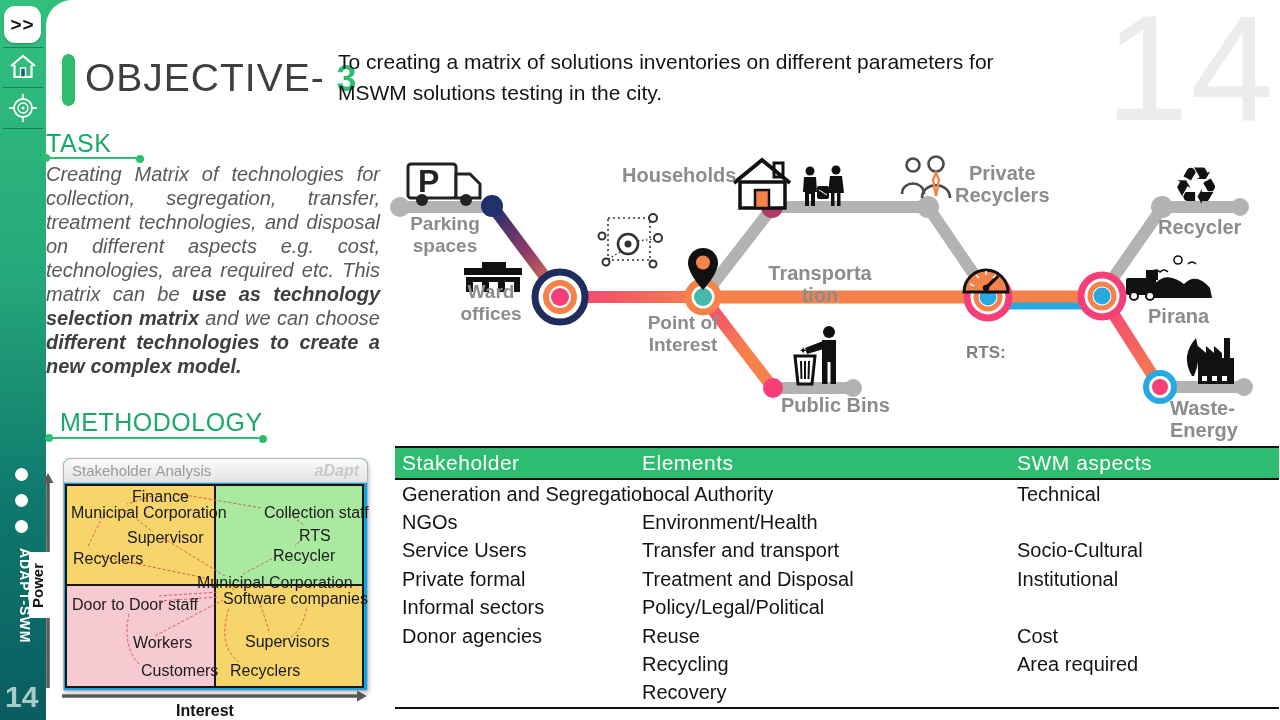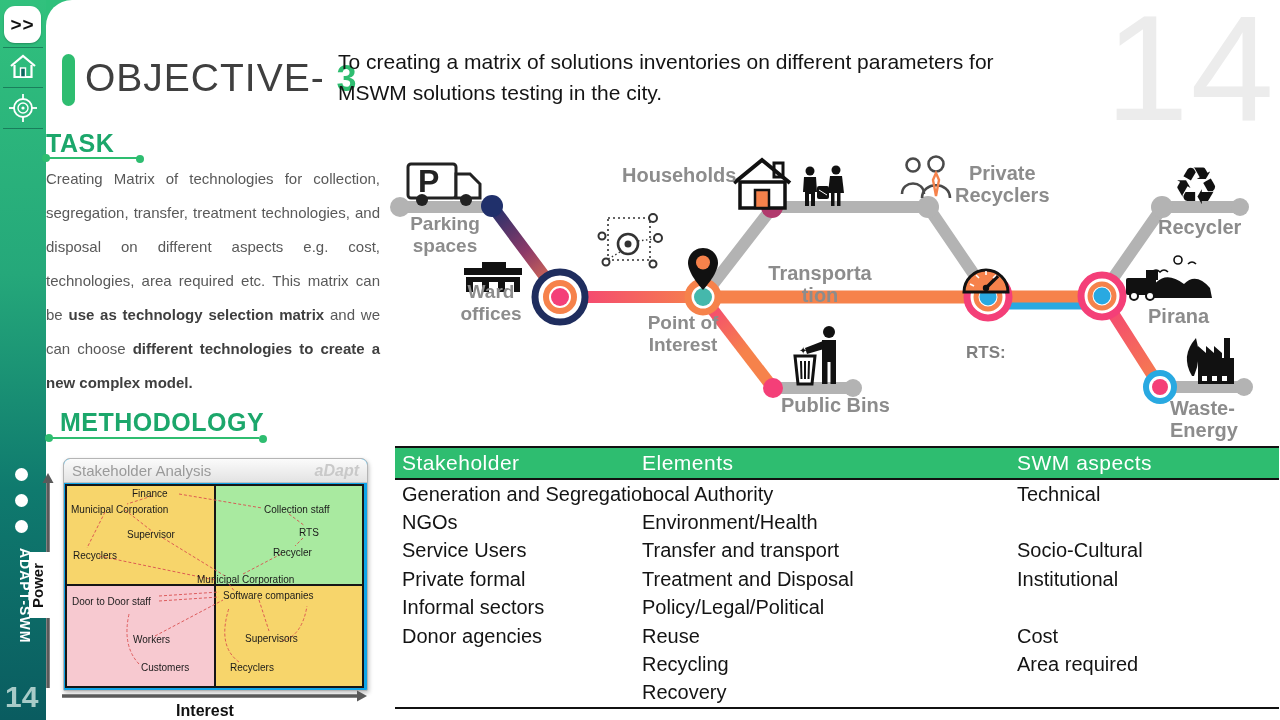--- a/index.html
+++ b/index.html
@@ -22,47 +22,47 @@
   #side-page-num{left:5px;top:680px;color:rgba(235,250,243,.7);font-size:30px;font-weight:bold;}
   
   #watermark{right:4px;top:-18px;font-size:150px;font-weight:400;color:#ececec;letter-spacing:2px;z-index:0;}
   
   #title-pill{left:62px;top:54px;width:13px;height:52px;border-radius:7px;background:#2ebd70;}
   #page-title{left:85px;top:56px;font-size:39px;color:#3f3f3f;letter-spacing:1px;}
   #page-title .num{color:#2ebd70;font-weight:bold;font-size:36px;}
   #subtitle{left:338px;top:46px;width:730px;font-size:21px;line-height:31px;color:#141414;
     font-weight:500;white-space:pre-line;}
   
-  .sec-head{color:#1ca76b;font-weight:bold;font-size:25px;letter-spacing:.5px;}
+  .sec-head{color:#1ca76b;font-weight:normal;font-size:25px;letter-spacing:.5px;}
   .green-line{height:2px;background:#2ebd70;}
   .green-dot{width:8px;height:8px;border-radius:50%;background:#2ebd70;}
   
-  #task-body{left:46px;top:162px;width:334px;font-size:15px;line-height:34px;color:#595959;
-    text-align:justify;}
+  #task-body{left:46px;top:162px;width:334px;font-size:20px;line-height:24px;color:#595959;
+    text-align:justify;font-style:italic;}
   #task-body b{color:#3f3f3f;}
   
   .rlabel{color:#8c8c8c;font-weight:bold;font-size:19px;line-height:22px;white-space:pre-line;z-index:3;}
   .rlabel.center{text-align:center;}
   
   #sa-panel{left:63px;top:458px;width:303px;height:231px;border:1px solid #b5b5b5;border-radius:7px 7px 2px 2px;
     box-shadow:1px 2px 4px rgba(0,0,0,.25);background:#0ea5e9;}
   #sa-titlebar{left:0;top:0;width:100%;height:24px;border-radius:6px 6px 0 0;
     background:linear-gradient(180deg,#fbfbfb,#e3e3e3);border-bottom:1px solid #c0c0c0;
     display:flex;align-items:center;justify-content:space-between;box-sizing:border-box;padding:0 8px;}
   #sa-title{color:#9a9a9a;font-size:15px;}
   #sa-logo{color:#c9c9c9;font-size:16px;font-weight:bold;font-style:italic;}
   #sa-grid{left:1px;top:25px;width:299px;height:204px;border:2px solid #161616;box-sizing:border-box;}
   .quad{position:absolute;}
   #q-tl{left:0;top:0;width:148px;height:99px;background:#f7d56b;}
   #q-tr{left:148px;top:0;width:147px;height:99px;background:#a9eaa0;}
   #q-bl{left:0;top:99px;width:148px;height:101px;background:#f7c9d0;}
   #q-br{left:148px;top:99px;width:147px;height:101px;background:#f7d56b;}
   #q-vline{left:147px;top:0;width:2px;height:200px;background:#161616;}
   #q-hline{left:0;top:98px;width:295px;height:2px;background:#161616;}
-  .sa-item{position:absolute;font-size:10px;color:#1a1a1a;white-space:nowrap;z-index:2;text-align:center;}
+  .sa-item{position:absolute;font-size:16px;color:#1a1a1a;white-space:nowrap;z-index:2;text-align:center;}
   #power-label{left:29px;top:552px;width:21px;height:66px;background:#fff;color:#111;font-weight:bold;
     font-size:15px;writing-mode:vertical-rl;transform:rotate(180deg);text-align:center;z-index:2;}
   #interest-label{left:160px;top:702px;width:90px;text-align:center;color:#111;font-weight:bold;font-size:16px;}
   
   #swm-table{left:395px;top:446px;width:884px;border-top:2px solid #111;border-bottom:2px solid #111;}
   #swm-thead{height:30px;background:#2ebd70;border-bottom:2px solid #111;display:grid;
     grid-template-columns:240px 375px 1fr;align-items:center;color:#fff;font-size:21px;font-weight:500;
     letter-spacing:.5px;}
   #swm-thead div{padding-left:7px;}
   .swm-row{height:28.4px;display:grid;grid-template-columns:240px 375px 1fr;align-items:center;

